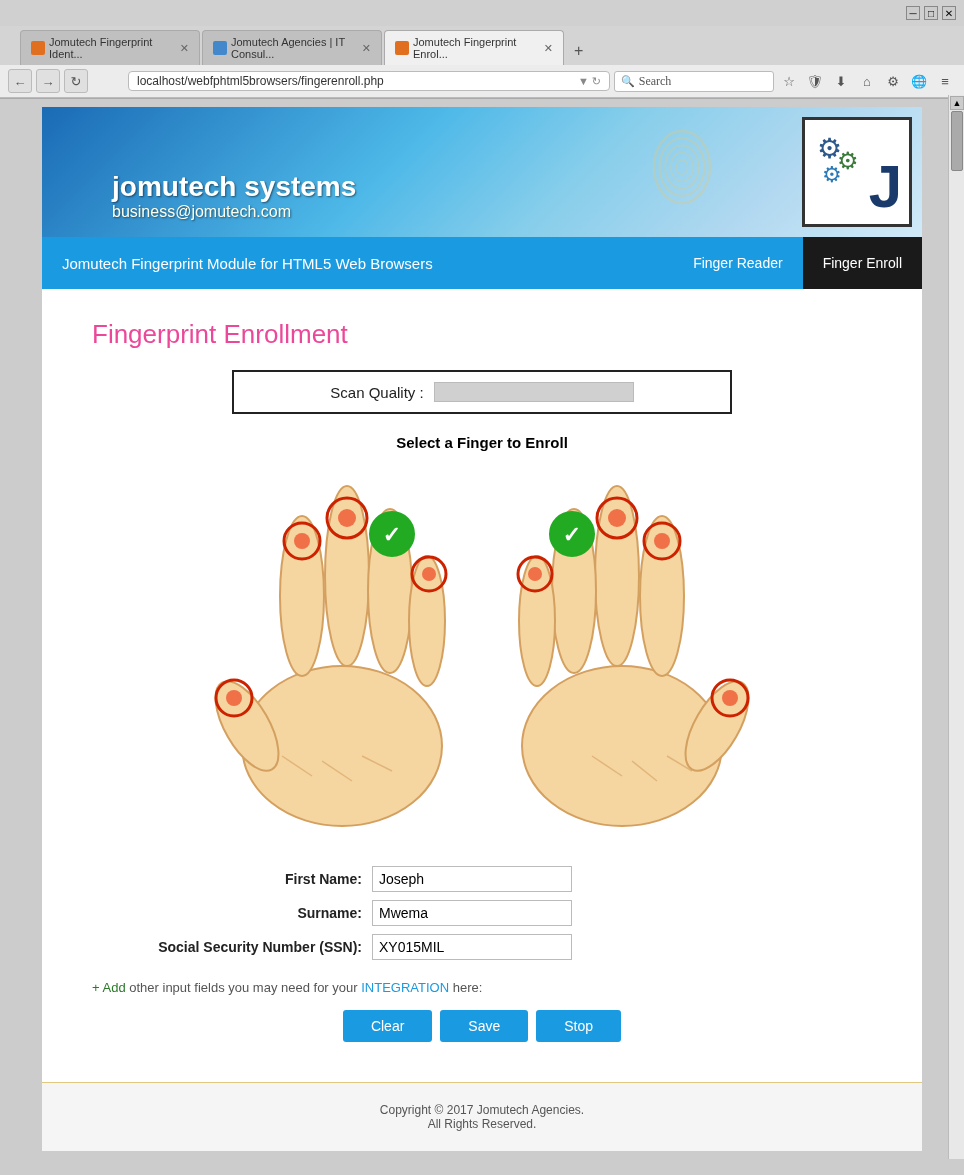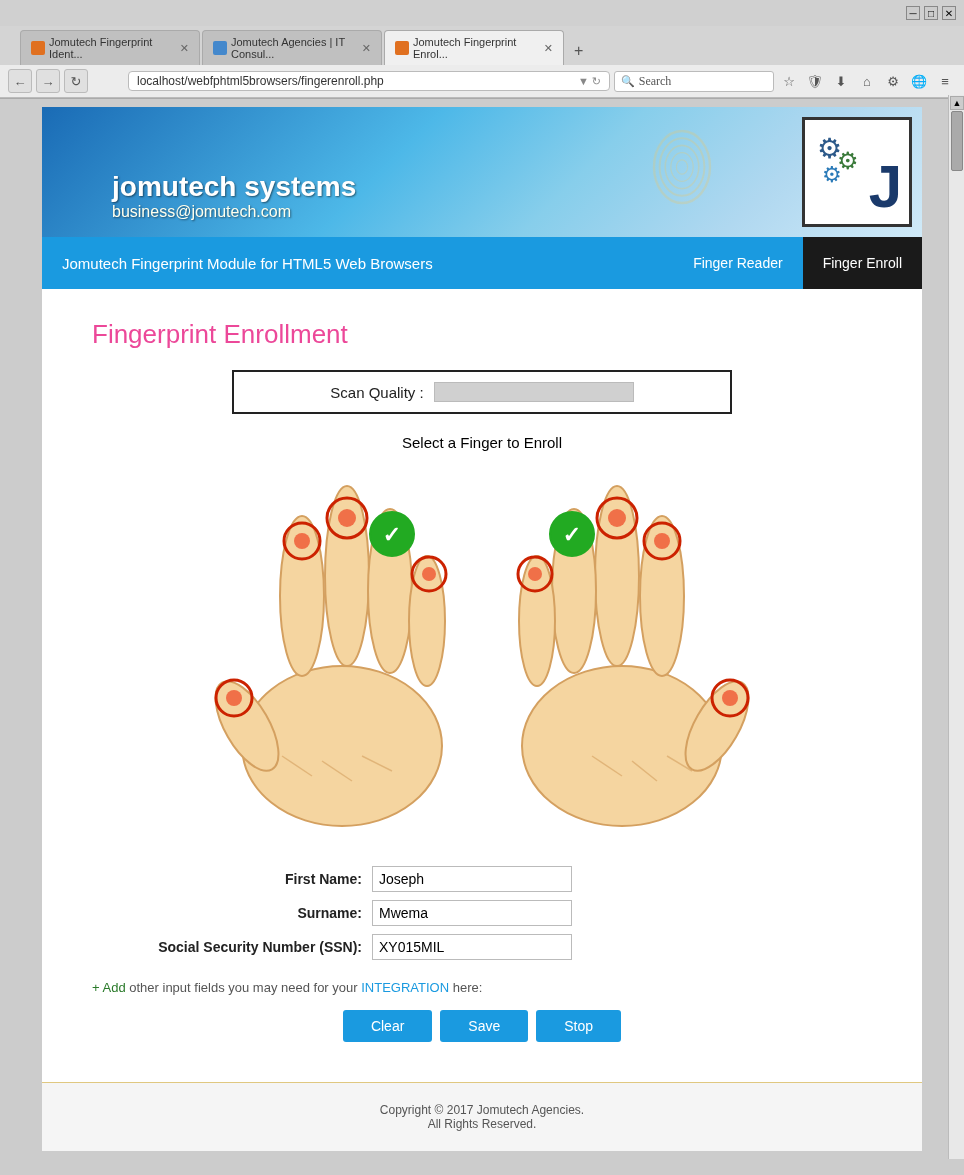--- a/index.html
+++ b/index.html
@@ -54,21 +54,21 @@
     
     .main-content { background: white; padding: 20px 50px 40px; }
     .page-title { font-size: 26px; font-weight: normal; color: #ec4899; margin-bottom: 20px; padding-top: 10px; }
 
     
     .scan-quality-box { border: 2px solid #222; padding: 10px 20px; display: flex; align-items: center; justify-content: center; margin: 0 auto 20px; max-width: 500px; }
     .scan-quality-label { font-size: 15px; color: #222; margin-right: 10px; }
     .scan-quality-bar { width: 200px; height: 20px; background: #d0d0d0; border: 1px solid #bbb; }
 
     
-    .select-finger-label { text-align: center; font-weight: normal; font-size: 15px; margin-bottom: 15px; }
+    .select-finger-label { text-align: center; font-weight: bold; font-size: 15px; margin-bottom: 15px; }
 
     
     .hands-container { display: flex; justify-content: center; gap: 40px; margin: 0 auto 30px; position: relative; }
 
     
     .form-section { margin-bottom: 20px; }
     .form-row { display: flex; align-items: center; margin-bottom: 8px; }
     .form-label { width: 280px; font-size: 14px; font-weight: bold; color: #222; text-align: right; padding-right: 10px; }
     .form-input { width: 200px; border: 1px solid #bbb; padding: 4px 6px; font-size: 14px; }
 

